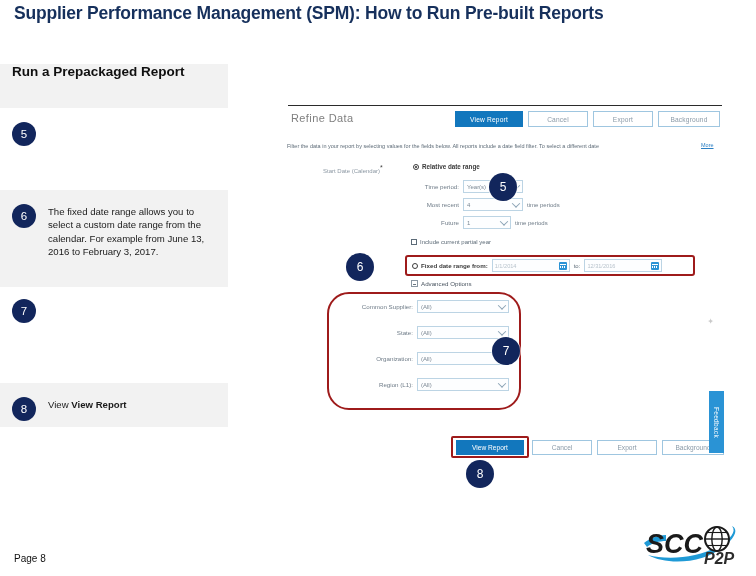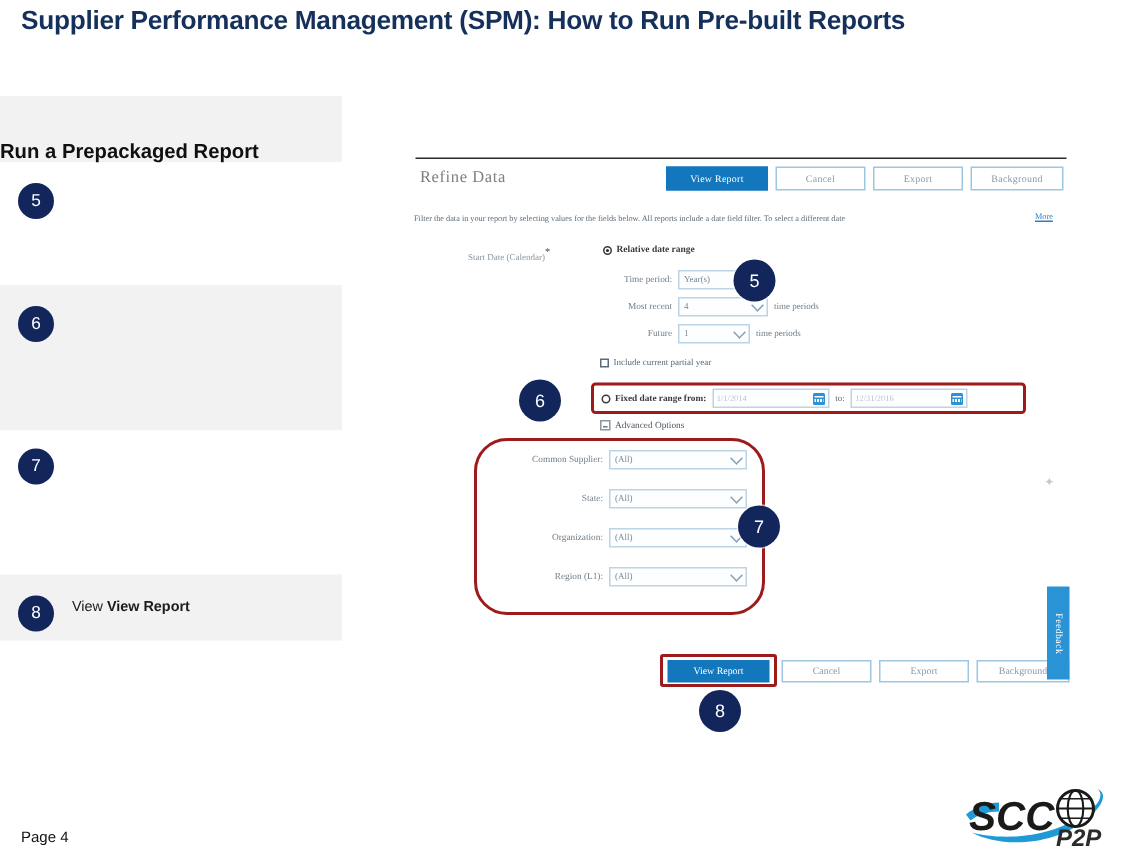--- a/index.html
+++ b/index.html
@@ -14,22 +14,22 @@
   #slide-title{
     position:absolute;left:14px;top:3px;width:730px;
     font-size:17.5px;font-weight:bold;color:#16305c;
     letter-spacing:-0.2px;white-space:nowrap;
   }
   
   #steps-table{
     position:absolute;left:0;top:64px;width:228px;
   }
   .tbl-header{
-    background:#f2f2f2;height:44px;display:flex;align-items:flex-end;
-    padding-left:0;box-sizing:border-box;
+    background:#f2f2f2;height:44px;display:flex;align-items:flex-start;
+    padding-left:12px;box-sizing:border-box;
   }
   .tbl-header span{font-size:13.5px;font-weight:bold;color:#101010;}
   .step-row{display:flex;align-items:flex-start;box-sizing:border-box;}
   .step-row.alt{background:#f2f2f2;}
   .step-row.plain{background:#ffffff;}
   .badge-cell{width:48px;flex:0 0 48px;display:flex;justify-content:center;}
   .badge{
     width:24px;height:24px;border-radius:50%;
     background:#12265c;color:#ffffff;
     font-size:11.5px;display:flex;align-items:center;justify-content:center;
@@ -41,22 +41,22 @@
   }
   .text-cell b{font-weight:bold;}
   
   #row-5{height:82px;padding-top:14px;}
   #row-6{height:97px;padding-top:14px;}
   #row-7{height:96px;padding-top:12px;}
   #row-8{height:44px;padding-top:14px;}
 
   
   #app-shot{
-    position:absolute;left:272px;top:100px;width:445px;height:372px;
-    background:#ffffff;overflow:hidden;font-family:Liberation Serif, serif;
+    position:absolute;left:283px;top:100px;width:445px;height:372px;
+    background:#ffffff;overflow:hidden;
   }
   #shot-toprule{position:absolute;left:5px;top:5px;width:434px;height:1px;background:#2b2b2b;}
   #refine-title{
     position:absolute;left:8px;top:12px;
     font-size:11px;color:#7f7f7f;letter-spacing:.4px;
   }
   .topbtn{
     position:absolute;top:11px;height:16px;box-sizing:border-box;
     display:flex;align-items:center;justify-content:center;
     font-size:6.6px;letter-spacing:.2px;
@@ -242,20 +242,21 @@
   <div class="step-row plain" id="row-5">
     <div class="badge-cell">
       <div class="badge">5</div>
     </div>
   </div>
 
   <div class="step-row alt" id="row-6">
     <div class="badge-cell">
       <div class="badge">6</div>
     </div>
+    <div class="text-cell">The fixed date range allows you to select a custom date range from the calendar.  For example from June 13, 2016 to February 3, 2017.</div>
   </div>
 
   <div class="step-row plain" id="row-7">
     <div class="badge-cell">
       <div class="badge">7</div>
     </div>
   </div>
 
   <div class="step-row alt" id="row-8">
     <div class="badge-cell">
@@ -384,21 +385,21 @@
     <span>Feedback</span>
   </div>
 
 </div>
 
 <div class="callout" id="callout-5">5</div>
 <div class="callout" id="callout-6">6</div>
 <div class="callout" id="callout-7">7</div>
 <div class="callout" id="callout-8">8</div>
 
-<div id="page-number">Page 4</div>
+<div id="page-number">Page 8</div>
 
 <div id="logo">
   <svg width="106" height="46" viewBox="0 0 106 46" xmlns="http://www.w3.org/2000/svg">
 
     <path d="M8 34 C 26 44, 62 44, 86 24 C 96 15, 98 8, 92 5 C 97 11, 90 18, 78 25 C 56 38, 26 39, 8 34 Z" fill="#1f9ad6"></path>
     <path d="M4 22 C 10 17, 18 14, 26 14 L 26 20 C 19 20, 12 22, 7 26 Z" fill="#1f9ad6"></path>
 
     <text x="6" y="32" font-family="'Liberation Sans', sans-serif" font-size="27" font-weight="bold" font-style="italic" fill="#1a1a1a">SCC</text>
 
     <circle cx="77" cy="18" r="12" fill="#ffffff" stroke="#1a1a1a" stroke-width="2"></circle>

